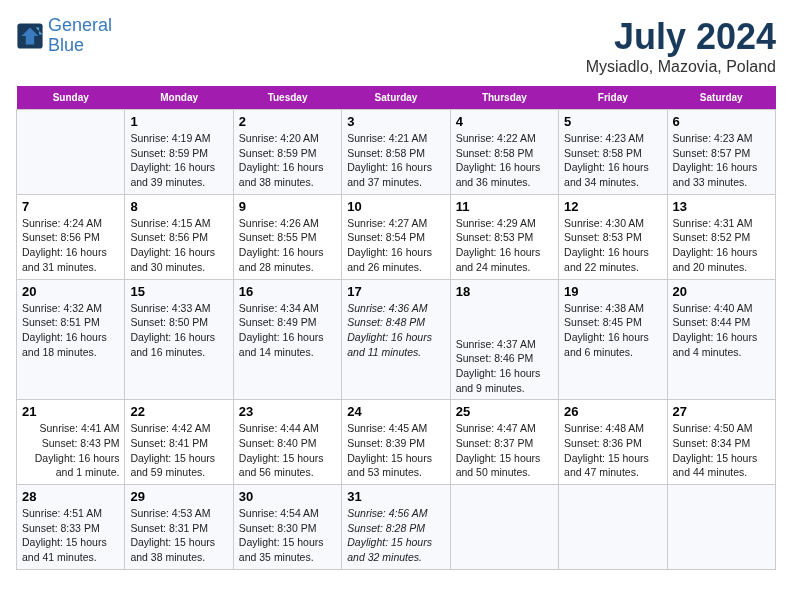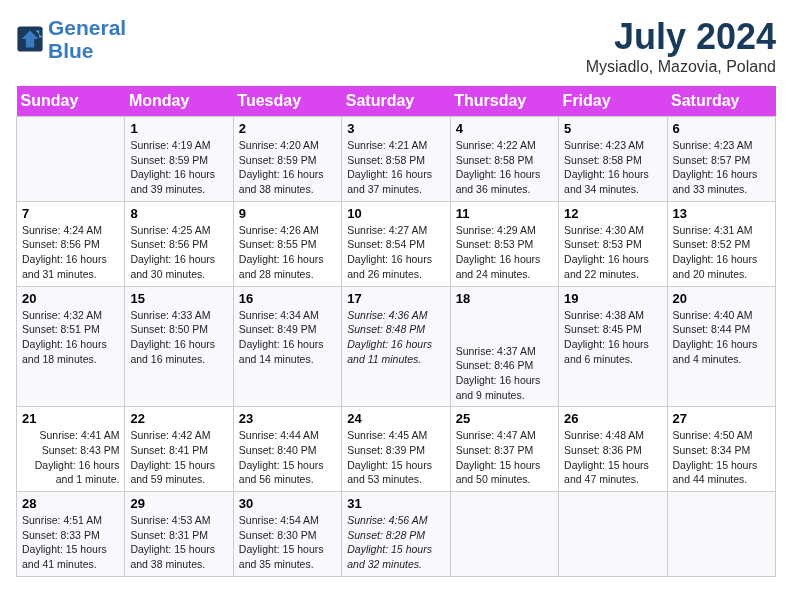--- a/index.html
+++ b/index.html
@@ -15,22 +15,22 @@
       justify-content: space-between;
       align-items: flex-start;
       margin-bottom: 10px;
     }
     .logo {
       display: flex;
       align-items: center;
       gap: 4px;
     }
     .logo-text {
-      font-size: 21px;
-      font-weight: bold;
+      font-size: 18px;
+      font-weight: normal;
       color: #1a3a5c;
       line-height: 1.1;
     }
     .logo-text span {
       color: #3a7abf;
     }
     .logo-icon {
       width: 28px;
       height: 28px;
     }
@@ -45,25 +45,25 @@
     .location-title {
       font-size: 16px;
       color: #333;
     }
     table {
       width: 100%;
       border-collapse: collapse;
       font-size: 11px;
     }
     thead tr th {
-      background-color: #d946ef;
+      background-color: #a21caf;
       color: #fff;
       padding: 6px 4px;
-      text-align: left;
-      font-size: 16px;
+      text-align: center;
+      font-size: 10px;
       font-weight: bold;
     }
     tbody tr td {
       border: 1px solid #ccc;
       vertical-align: top;
       padding: 4px 5px;
       height: 80px;
       width: 108px;
     }
     tbody tr td.empty {
@@ -172,21 +172,21 @@
       <tr>
         <td>
           <span class="day-num">7</span>
           <div class="cell-info" style="white-space: pre-line;">Sunrise: 4:24 AM
 Sunset: 8:56 PM
 Daylight: 16 hours
 and 31 minutes.</div>
         </td>
         <td>
           <span class="day-num">8</span>
-          <div class="cell-info" style="white-space: pre-line;">Sunrise: 4:25 AM
+          <div class="cell-info" style="white-space: pre-line;">Sunrise: 4:15 AM
 Sunset: 8:56 PM
 Daylight: 16 hours
 and 30 minutes.</div>
         </td>
         <td>
           <span class="day-num">9</span>
           <div class="cell-info" style="white-space: pre-line;">Sunrise: 4:26 AM
 Sunset: 8:55 PM
 Daylight: 16 hours
 and 28 minutes.</div>

